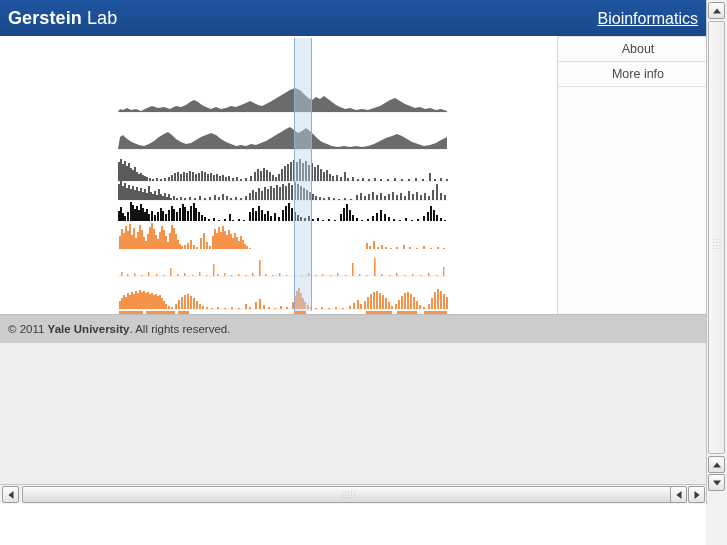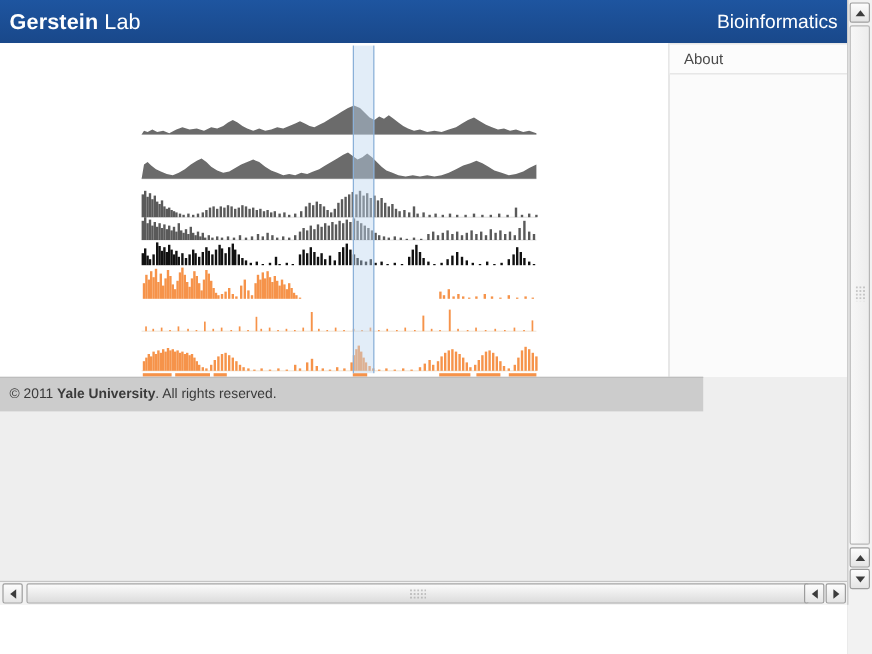--- a/index.html
+++ b/index.html
@@ -44,20 +44,21 @@
     white-space: nowrap;
   }
   #brand .b-strong { font-weight: bold; }
   #brand .b-light  { font-weight: normal; }
   #tagline {
     position: absolute;
     right: 8px; top: 10px;
     font-size: 16px;
     color: #ffffff;
     white-space: nowrap;
+    text-decoration: underline;
   }
 
   
   #content {
     position: absolute;
     left: 0; top: 36px;
     width: 706px;
     height: 278px;
     background: #ffffff;
   }
@@ -94,40 +95,41 @@
 
   
   #sidebar {
     position: absolute;
     left: 557px; top: 0;
     width: 149px;
     height: 278px;
     background: #fbfbfb;
     border-left: 1px solid #d9d9d9;
     box-sizing: border-box;
+    text-align: center;
   }
   .nav-item {
     position: relative;
     height: 24px;
     line-height: 24px;
     padding-left: 12px;
     font-size: 12.5px;
     color: #4a4a4a;
     border-bottom: 1px solid #e2e2e2;
     background: #fcfcfc;
     white-space: nowrap;
     cursor: pointer;
   }
   .nav-item:first-child { border-top: 1px solid #e2e2e2; }
 
   
   #footer {
     position: absolute;
     left: 0; top: 314px;
-    width: 586px;
+    width: 706px;
     height: 29px;
     background: #cccccc;
     border-top: 1px solid #bdbdbd;
     box-sizing: border-box;
   }
   #copyright {
     position: absolute;
     left: 8px; top: 8px;
     font-size: 11.5px;
     color: #3a3a3a;
@@ -844,20 +846,21 @@
           </g>
 
         </svg>
 
         <div class="hl-band"></div>
       </div>
     </div>
 
     <nav id="sidebar">
       <div class="nav-item">About</div>
+      <div class="nav-item">More info</div>
     </nav>
   </div>
 
   <div id="footer">
     <div id="copyright">
       <span>© 2011 </span><span class="c-strong">Yale University</span><span>. All rights reserved.</span>
     </div>
   </div>
 
   <div id="below-fold"></div>

